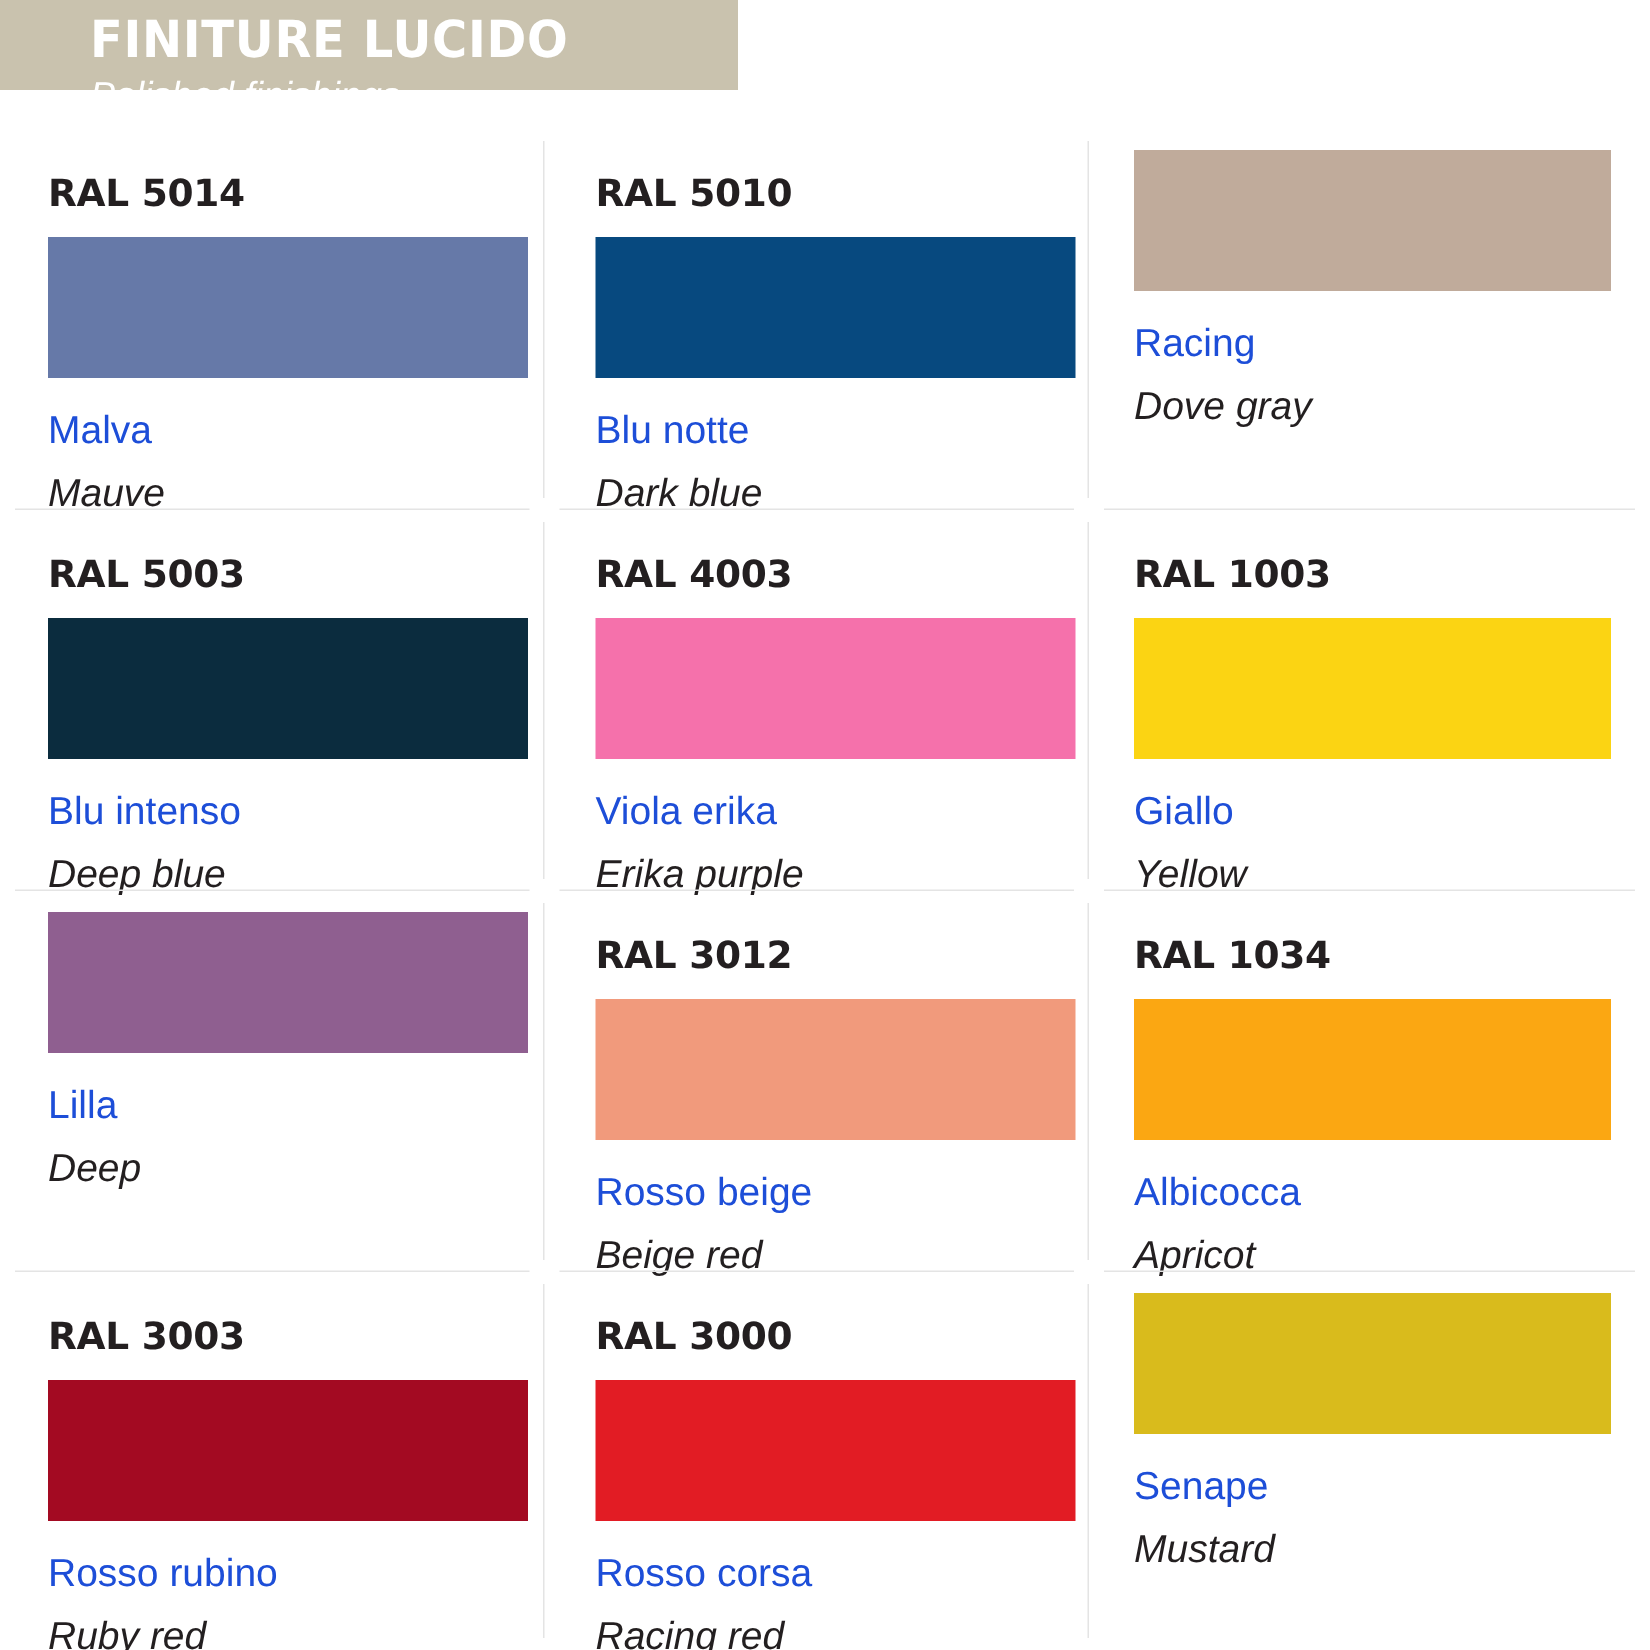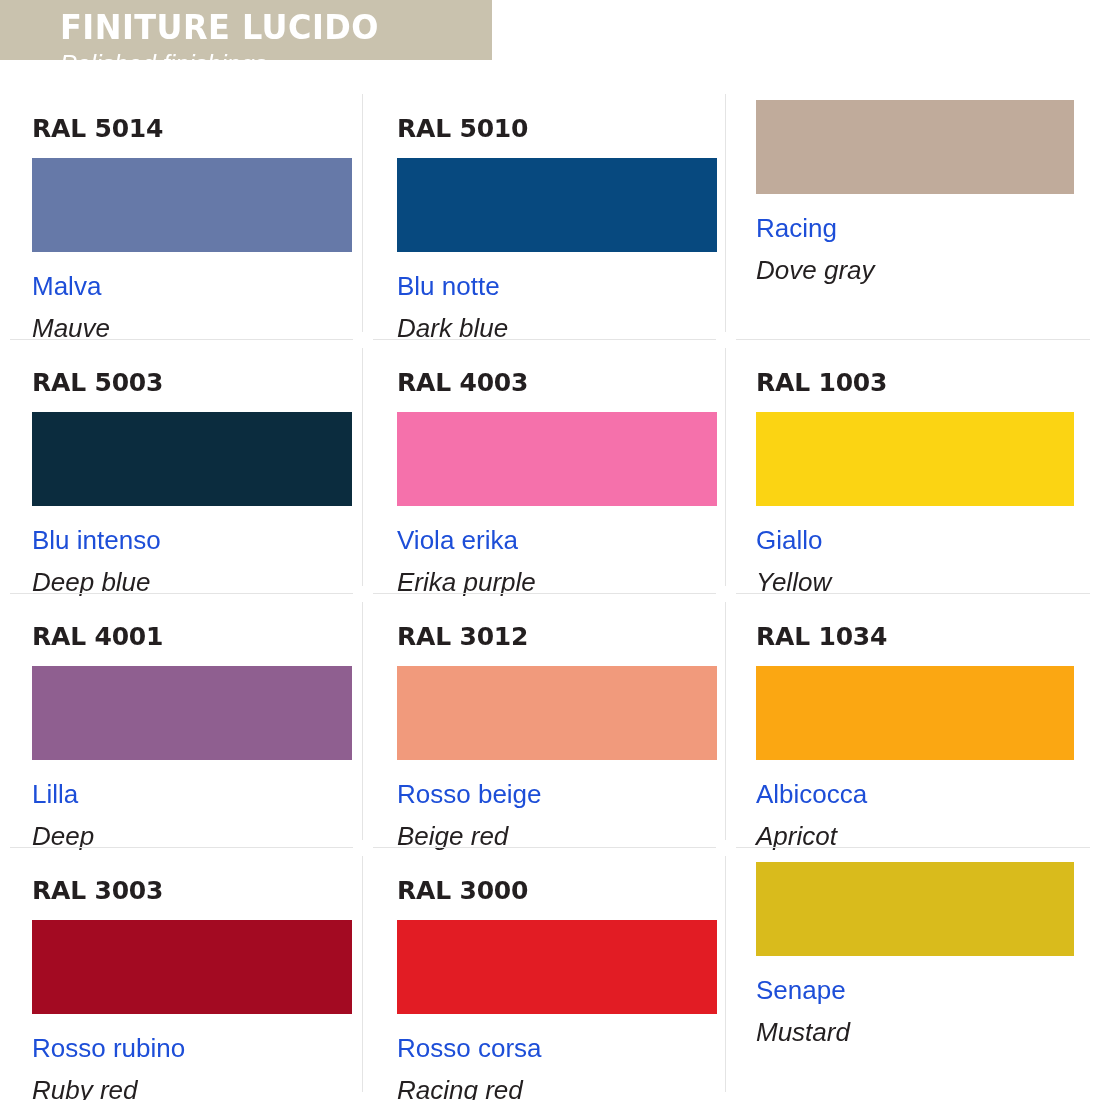--- a/index.html
+++ b/index.html
@@ -170,21 +170,20 @@
   </div>
 
   <div class="cell col3 row2">
     <div class="ral-code">RAL 1003</div>
     <div class="swatch" style="background-color: rgb(251, 212, 19);"></div>
     <div class="name-it">Giallo</div>
     <div class="name-en">Yellow</div>
   </div>
 
   <div class="cell col1 row3">
-    <div class="ral-code">RAL 4001</div>
     <div class="swatch" style="background-color: rgb(143, 95, 144);"></div>
     <div class="name-it">Lilla</div>
     <div class="name-en">Deep</div>
   </div>
 
   <div class="cell col2 row3">
     <div class="ral-code">RAL 3012</div>
     <div class="swatch" style="background-color: rgb(241, 154, 124);"></div>
     <div class="name-it">Rosso beige</div>
     <div class="name-en">Beige red</div>

